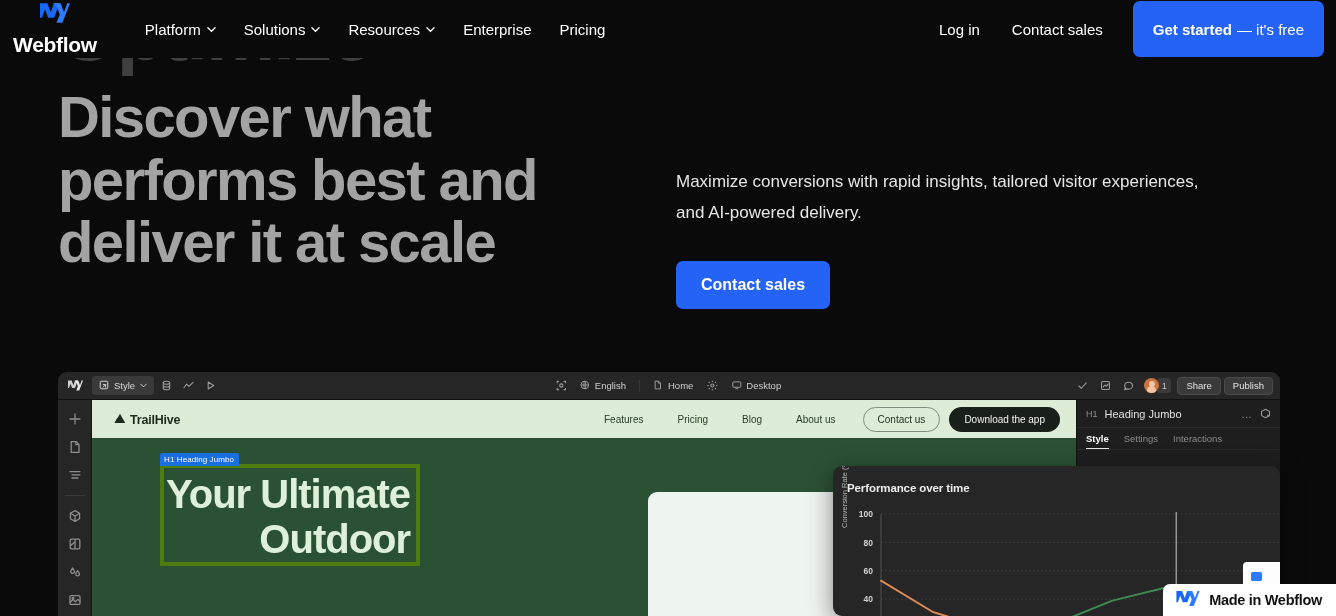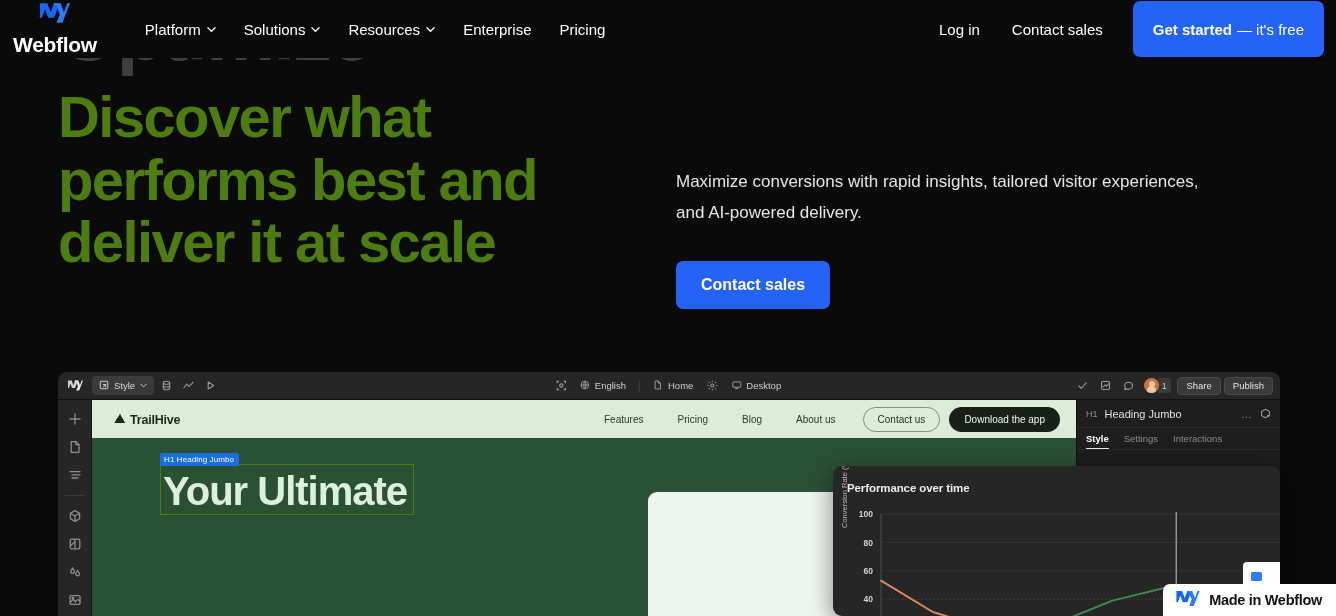--- a/index.html
+++ b/index.html
@@ -43,21 +43,21 @@
     display:flex; align-items:center; gap:0; white-space:nowrap;
   }
   .cta-primary .bold{ font-weight:700; }
   .cta-primary .thin{ font-weight:400; margin-left:5px; }
 
   
   .hero{ position:absolute; left:0; top:58px; width:1336px; height:300px; z-index:5; }
   .hero-head{
     position:absolute; left:58px; top:28px; width:620px;
     font-size:58px; font-weight:700; line-height:1.08;
-    letter-spacing:-1.6px; color:#4d7c0f;
+    letter-spacing:-1.6px; color:#a3a3a3;
   }
   .hero-right{ position:absolute; left:676px; top:70px; width:530px;margin-top:38px; }
   .hero-sub{
     font-size:17px; line-height:1.83; color:#e6e6e6; font-weight:400;
   }
   .hero-btn{
     margin-top:33px; background:#2563f6; color:#fff; border:none;
     border-radius:7px; height:48px; padding:0 25px;
     font-size:16px; font-weight:700; font-family:inherit; cursor:pointer;
   }
@@ -153,21 +153,21 @@
   .pill-dark{
     background:#191f19; color:#f0f5ee; border-radius:40px; padding:7px 15px;
     font-size:10px; cursor:pointer; margin-left:9px; white-space:nowrap;
   }
   .canvas-hero{ position:relative; padding:26px 0 0 68px; display:flex; }
   .sel-badge{
     position:absolute; left:68px; top:15px; background:#1a6fe0; color:#fff;
     font-size:8px; padding:2px 5px 2px 4px; border-radius:2px 2px 0 0;
     letter-spacing:.1px; white-space:nowrap;
   }
-  .sel-box{ border:1px solid #4d7c0f; padding:4px 6px 0 2px;text-align:right; }
+  .sel-box{ border:4px solid #4d7c0f; padding:4px 6px 0 2px;text-align:right; }
   .canvas-h1{
     font-size:40px; line-height:1.12; font-weight:700; color:#dff0d8;
     letter-spacing:-1px; white-space:nowrap;
   }
   .canvas-card{
     position:absolute; left:556px; top:92px; width:330px; height:160px;
     background:#eef4ef; border-radius:9px;
   }
 
   .d-right{
@@ -455,20 +455,21 @@
           <div class="site-link">About us</div>
           <div class="pill-outline">Contact us</div>
           <div class="pill-dark">Download the app</div>
         </div>
       </div>
 
       <div class="canvas-hero">
         <div class="sel-badge">H1  Heading Jumbo</div>
         <div class="sel-box">
           <div class="canvas-h1">Your Ultimate</div>
+          <div class="canvas-h1">Outdoor</div>
         </div>
       </div>
       <div class="canvas-card"></div>
     </div>
 
     <div class="d-right">
       <div class="rp-head">
         <span class="rp-tag">H1</span>
         <span class="rp-name">Heading Jumbo</span>
         <span class="rp-acts">

